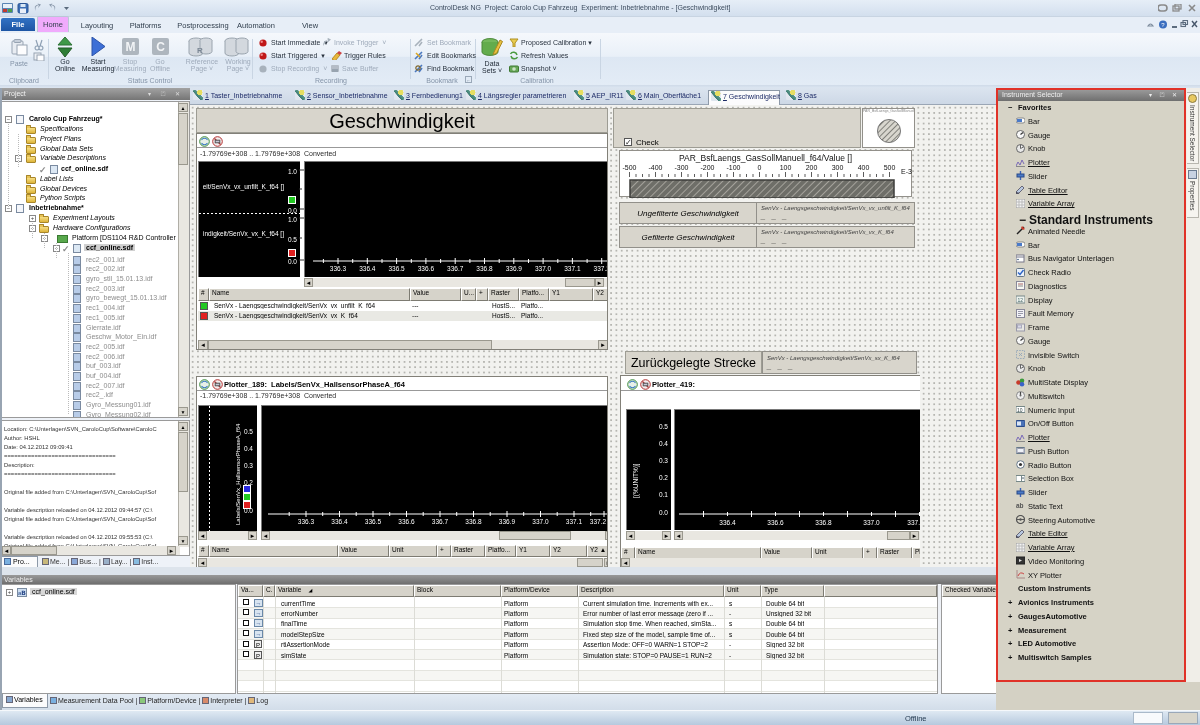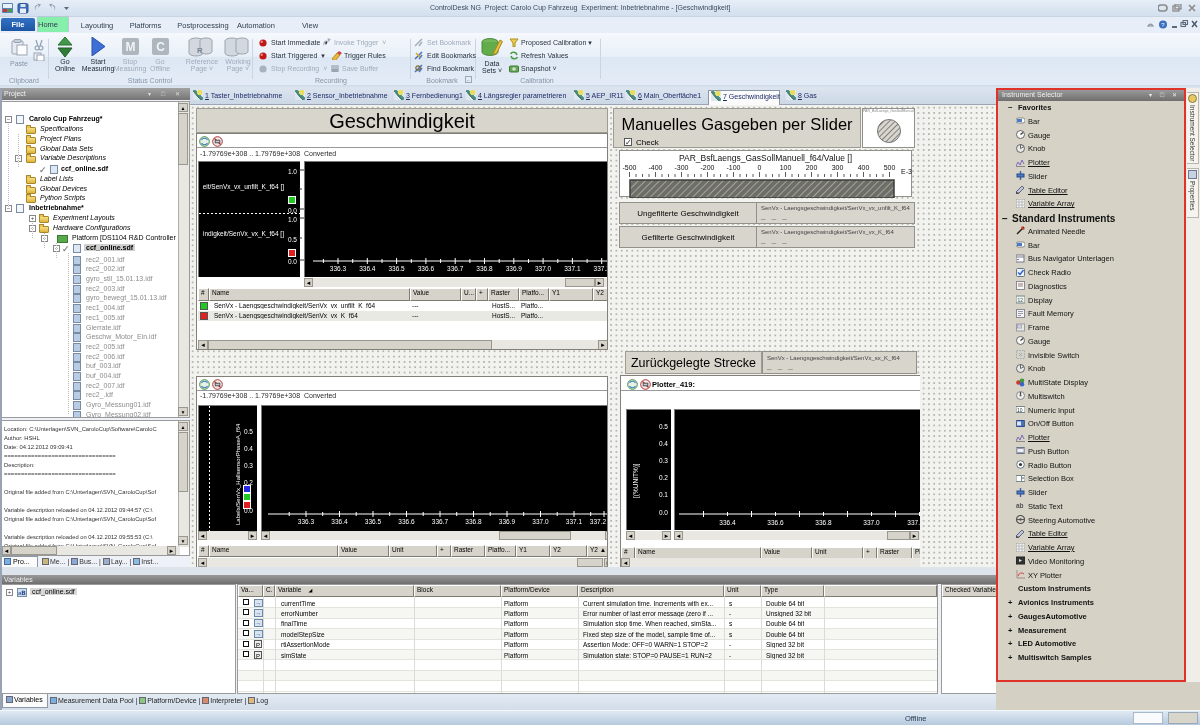--- a/index.html
+++ b/index.html
@@ -15,22 +15,22 @@
 #ribbonedge { left:0; top:85px; width:1200px; height:3px; background:linear-gradient(#cfdae8,#dce6f1); }
 .grpsep { position:absolute; top:6px; width:1px; height:40px; background:#c9d5e3; }
 .grplabel { position:absolute; top:44px; font-size:7px; color:#8494a8; text-align:center; }
 .rbtxt { position:absolute; font-size:7px; color:#28323e; white-space:nowrap; }
 .rbtxt.dis { color:#9fabbb; }
 .biglabel { position:absolute; font-size:7px; color:#222c38; text-align:center; line-height:6.5px; }
 
 .rtab { position:absolute; top:1px; height:15px; font-size:7.5px; color:#33404f; text-align:center; line-height:15px; }
 #filetab { left:1px; top:18px; width:34px; height:13px; background:linear-gradient(#3272c4,#1d55a4);
   border-radius:2px 2px 0 0; color:#fff; font-size:7.5px; font-weight:bold; text-align:center; line-height:13px; }
-#hometab { left:37px; top:16px; width:32px; height:16px; background:#86efac; border:1px solid #bac7d6; border-bottom:none;
-  border-radius:2px 2px 0 0; font-size:7.5px; color:#33404f; line-height:15px; }
+#hometab { left:37px; top:16px; width:32px; height:16px; background:#f0abfc; border:1px solid #bac7d6; border-bottom:none;
+  border-radius:2px 2px 0 0; font-size:7.5px; color:#33404f; text-align:center; line-height:15px; }
 
 #projpanel { left:0; top:88px; width:190px; height:480px; background:#eef2f8; }
 .pheader { position:absolute; left:0; width:100%; height:12px;
   background:linear-gradient(#a2a2a2,#757575); color:#f0f0f0; font-size:7px; padding:2px 0 0 4px; }
 #ptree { font-size:7px; color:#000; } #ptree .titem{height:10px;}
 .titem { position:absolute; white-space:nowrap; }
 .fold { color:#000; font-style:italic; }
 .gray { color:#8c8c8c; }
 .exp { position:absolute; width:7px; height:7px; border:1px solid #888; background:#fff;
   font-size:6px; line-height:5px; text-align:center; color:#444; }
@@ -64,21 +64,21 @@
 .plotbox { position:absolute; background:#fff; border:1px solid #828078; overflow:hidden; }
 .phead { position:absolute; left:0; width:100%; font-weight:bold; font-size:7.5px; color:#000; white-space:nowrap; }
 .prange { position:absolute; font-size:7px; color:#2a2a2a; white-space:nowrap; }
 .blk { position:absolute; background:#000; border-top:1px solid #787878; border-left:1px solid #787878; }
 .wlbl { position:absolute; color:#fff; font-size:6.5px; white-space:nowrap; }
 .axv { position:absolute; color:#fff; font-size:6.5px; text-align:right; width:16px; }
 .sw { position:absolute; width:8px; height:8px; border:1px solid #fff; }
 .xlab { position:absolute; color:#fff; font-size:6.5px; text-align:center; width:24px; }
 .tinytxt { position:absolute; font-size:6px; color:#3a3a3a; white-space:nowrap; }
 .dashes { position:absolute; font-size:8px; letter-spacing:2px; color:#222; font-weight:bold; }
-.gcell { background:#d8d5cc; border:1px solid #92908a; position:absolute; }
+.gcell { background:#d8d5cc; border:1px solid #92908a; position:absolute;font-style:italic; }
 .mi { display:inline-block; width:7px; height:7px; border:1px solid #667; vertical-align:-1px; margin-right:1px; }
 </style>
 </head>
 <body>
 <div class="abs" id="titlebar">
   <svg class="abs" style="left:2px;top:2px" width="120" height="13">
     <rect x="0" y="1" width="11" height="10" rx="1" fill="#5a84b4"></rect>
       <rect x="1" y="2" width="9" height="4" fill="#e8f0f8"></rect>
       <rect x="1" y="7" width="4" height="3" fill="#c03a30"></rect>
       <rect x="6" y="7" width="4" height="3" fill="#4a9a4a"></rect>
@@ -365,20 +365,21 @@
   </div>
 
   <div class="plotbox" style="left:6px;top:271px;width:412px;height:191px;border-bottom:none;">
     <svg class="abs" style="left:2px;top:2px" width="24" height="11">
       <circle cx="5.5" cy="5.5" r="4.8" fill="#e8f0e8" stroke="#3a8a3a"></circle>
         <path d="M2.5 4 a3.5 3.5 0 0 1 6 0 M8.5 7 a3.5 3.5 0 0 1 -6 0" fill="none" stroke="#3a7ac0" stroke-width="1.1"></path>
       <circle cx="18.5" cy="5.5" r="4.8" fill="#f6eeee" stroke="#b03030"></circle>
         <path d="M15.5 2.5 l6 6" stroke="#b03030" stroke-width="1.2"></path>
         <rect x="16.2" y="4.2" width="4.6" height="2.6" fill="#c8c8d8" stroke="#555"></rect>
     </svg>
+    <div class="phead" style="top:3px;left:27px;">Plotter_189:&nbsp; Labels/SenVx_HallsensorPhaseA_f64</div>
     <div style="position:absolute;left:0;top:13px;width:100%;height:1px;background:#999;"></div>
     <div class="prange" style="left:3px;top:15px;">-1.79769e+308 .. 1.79769e+308&nbsp; Converted</div>
 
     <div class="blk" style="left:1px;top:28px;width:59px;height:126px;">
       <div style="position:absolute;left:10px;top:0;width:1px;height:100%;background:repeating-linear-gradient(#fff 0 2px,#000 2px 4px);"></div>
       <div class="wlbl" style="left:36px;top:119px;transform:rotate(-90deg);transform-origin:0 0;font-size:6px;">Labels/SenVx_HallsensorPhaseA_f64</div>
       <div class="axv" style="right:4px;top:22px;">0.5</div>
       <div class="axv" style="right:4px;top:39px;">0.4</div>
       <div class="axv" style="right:4px;top:56px;">0.3</div>
       <div class="axv" style="right:4px;top:73px;">0.2</div>
@@ -444,21 +445,20 @@
     <div class="thc" style="left:319px;top:168px;width:34px;height:12px;">Y1</div>
     <div class="thc" style="left:353px;top:168px;width:37px;height:12px;">Y2</div>
     <div class="thc" style="left:390px;top:168px;width:27px;height:12px;">Y2 ▲</div>
     <div class="sbtrack" style="left:1px;top:181px;width:416px;height:9px;"></div>
     <div class="sbbtn" style="left:1px;top:181px;width:9px;height:9px;font-size:6px;line-height:8px;">◄</div>
     <div class="sbthumb" style="left:380px;top:181px;width:26px;height:9px;"></div>
     <div class="sbbtn" style="left:407px;top:181px;width:9px;height:9px;font-size:6px;line-height:8px;">►</div>
   </div>
 
   <div class="wh" style="left:423px;top:3px;width:248px;height:40px;font-size:16.5px;">
-    <div style="padding-top:6px;">Manuelles Gasgeben per Slider</div>
     <div class="abs" style="left:10px;top:29px;width:8px;height:8px;background:#fff;border:1px solid #555;font-size:8px;line-height:7px;color:#222;">✓</div>
     <div class="abs" style="left:22px;top:29px;font-size:8px;">Check</div>
   </div>
   <div class="whbox" style="position:absolute;left:672px;top:3px;width:53px;height:40px;border-color:#92908a;">
     <div style="font-size:3.5px;color:#888;text-align:center;overflow:hidden;white-space:nowrap;">PAR_BsfLaengs_GasSollManuell_f64</div>
     <svg width="53" height="34">
       <defs>
           <pattern id="h1" width="4" height="4" patternUnits="userSpaceOnUse" patternTransform="rotate(45)">
             <rect width="4" height="4" fill="#d8d6ce"></rect>
             <line x1="0" y1="0" x2="0" y2="4" stroke="#6a6a64" stroke-width="1.6"></line>
@@ -951,21 +951,21 @@
       </svg>
       <div class="abs" style="left:30px;top:95.5px;font-size:7.5px;color:#111;white-space:nowrap;text-decoration:underline;">Table Editor</div>
       <svg style="position:absolute;left:18px;top:108.75px;" width="9" height="9">
         <rect x="0" y="0" width="9" height="9" fill="#f4f4f4" stroke="#999"></rect>
         <line x1="3" y1="0" x2="3" y2="9" stroke="#bbb"></line>
         <line x1="6" y1="0" x2="6" y2="9" stroke="#bbb"></line>
         <line x1="0" y1="3" x2="9" y2="3" stroke="#bbb"></line>
         <line x1="0" y1="6" x2="9" y2="6" stroke="#bbb"></line>
       </svg>
       <div class="abs" style="left:30px;top:109.25px;font-size:7.5px;color:#111;white-space:nowrap;text-decoration:underline;">Variable Array</div>
-      <div class="abs" style="left:4px;top:123px;width:176px;font-size:10px;font-weight:bold;color:#111;white-space:nowrap;"><span style="display:inline-block;width:10px;">−</span>Standard Instruments</div>
+      <div class="abs" style="left:21px;top:123px;width:176px;font-size:12px;font-weight:bold;color:#111;white-space:nowrap;"><span style="display:inline-block;width:10px;">−</span>Standard Instruments</div>
       <svg style="position:absolute;left:18px;top:136.25px;" width="9" height="9">
         <path d="M1 8 L8 1" stroke="#222" stroke-width="1.4"></path>
         <path d="M6 0 l3 3 -2 1 -2 -2z" fill="#c83a2a"></path>
       </svg>
       <div class="abs" style="left:30px;top:136.75px;font-size:7.5px;color:#111;white-space:nowrap;">Animated Needle</div>
       <svg style="position:absolute;left:18px;top:150px;" width="9" height="9">
         <rect x="0" y="2" width="9" height="5" rx="2" fill="#fff" stroke="#888"></rect>
         <rect x="1" y="3" width="5" height="3" fill="#4a7ac8"></rect>
       </svg>
       <div class="abs" style="left:30px;top:150.5px;font-size:7.5px;color:#111;white-space:nowrap;">Bar</div>

